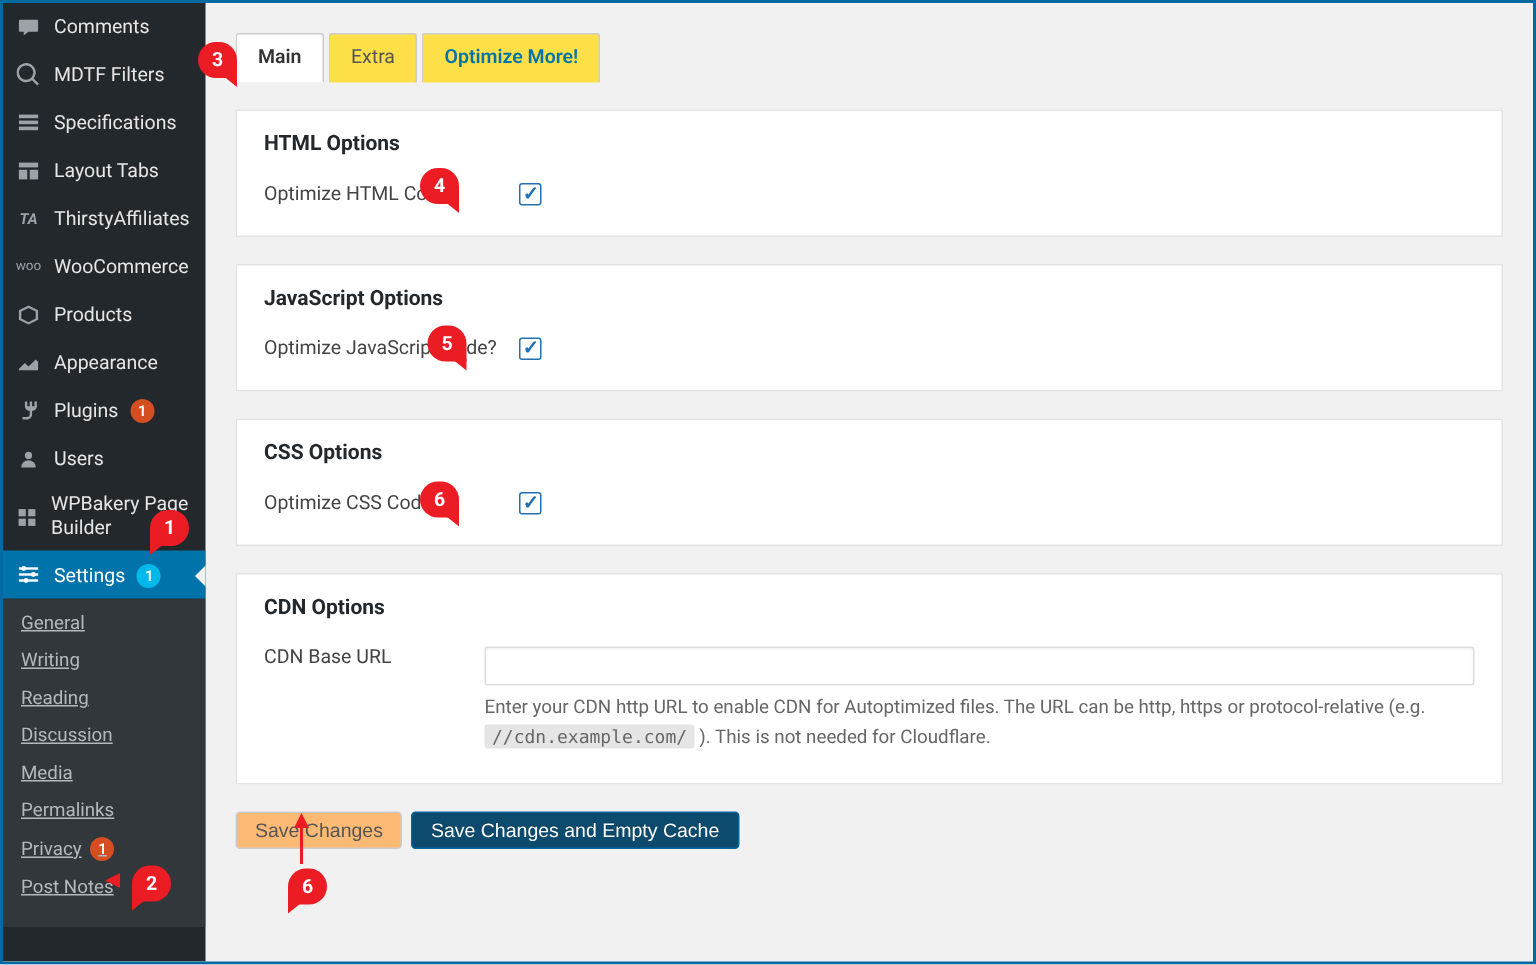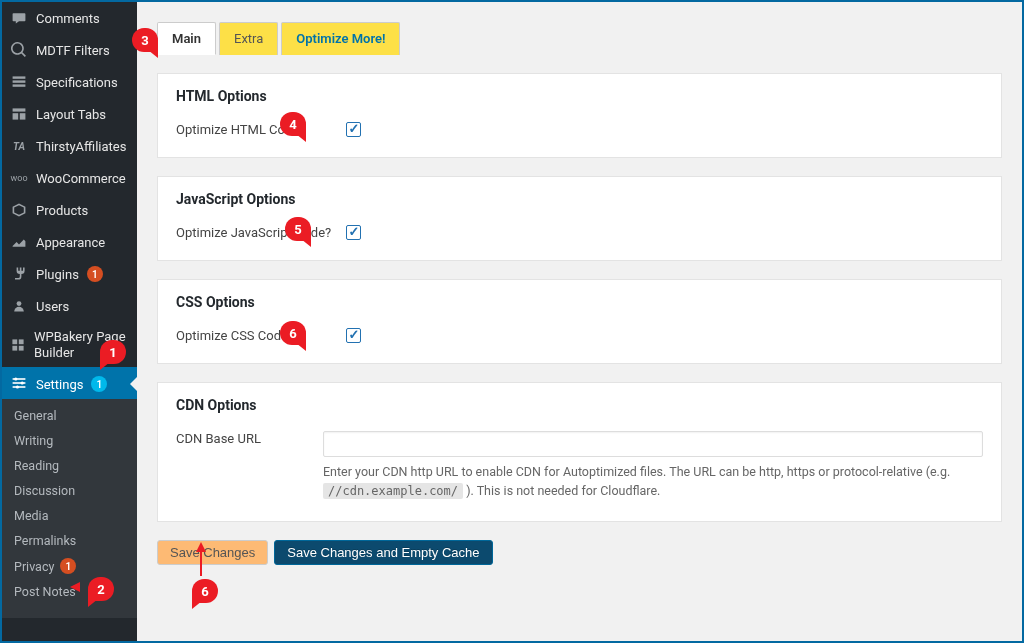--- a/index.html
+++ b/index.html
@@ -80,20 +80,21 @@
   }
   .submenu-item {
     padding: 5px 8px 5px 12px;
     color: #b4b9be;
     cursor: pointer;
     font-size: 12.5px;
     display: flex;
     align-items: center;
     gap: 6px;
     white-space: nowrap;
+    text-decoration: underline;
   }
 
   
   .main {
     position: absolute;
     top: 0; left: 135px; right: 0; bottom: 0;
     padding: 20px 20px 20px 20px;
     overflow: auto;
   }
 

